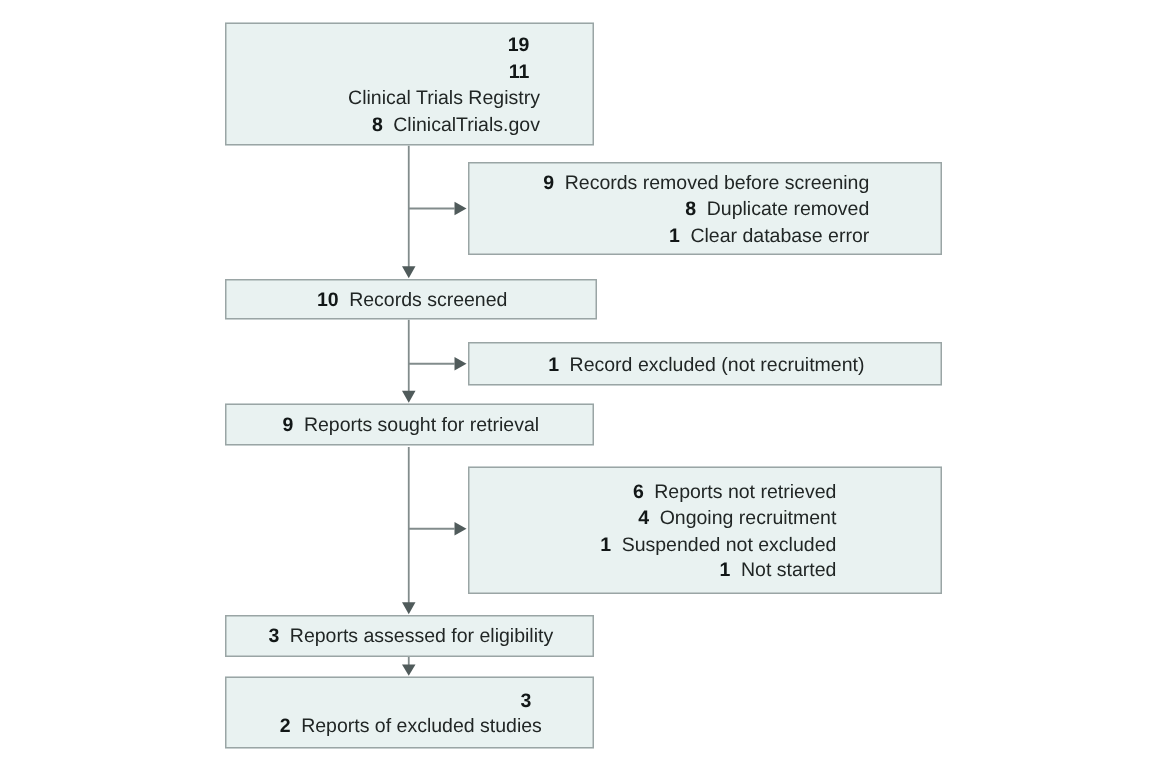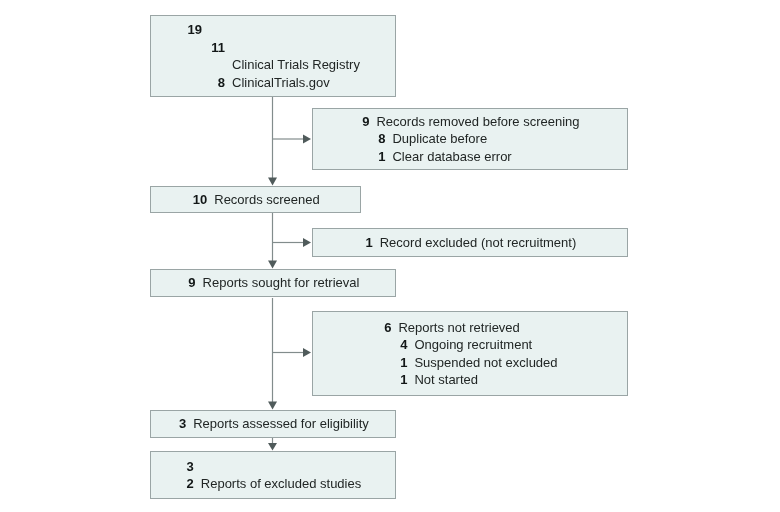--- a/index.html
+++ b/index.html
@@ -15,33 +15,33 @@
   .box{
     position:absolute;
     background:#e9f2f1;
     border:1px solid #9aa5a5;
     display:flex;
     align-items:center;
     justify-content:center;
     box-sizing:border-box;
   }
   .lines{display:inline-block;}
-  .line{display:flex;line-height:17.5px;white-space:nowrap;}
+  .line{display:flex;line-height:17.5px;white-space:nowrap;justify-content:flex-end;}
   .num{font-weight:700;color:#121717;text-align:right;margin-right:7px;flex:none;}
   .txt{color:#212625;}
   
   .n2 .num{width:16px;}
   .n2 .sub{margin-left:23px;}
   
   .n1 .num{width:9px;}
   .n1 .sub{margin-left:16px;}
   
   #box-identified   {left:150px;top:15px; width:246px;height:82px;}
   #box-removed      {left:312px;top:108px;width:316px;height:62px;}
-  #box-screened     {left:150px;top:186px;width:211px;height:27px;}
+  #box-screened     {left:150px;top:186px;width:248px;height:27px;}
   #box-excluded     {left:312px;top:228px;width:316px;height:29px;}
   #box-sought       {left:150px;top:269px;width:246px;height:28px;}
   #box-notretrieved {left:312px;top:311px;width:316px;height:85px;}
   #box-assessed     {left:150px;top:410px;width:246px;height:28px;}
   #box-included     {left:150px;top:451px;width:246px;height:48px;}
   #arrow-layer{position:absolute;left:0;top:0;width:780px;height:512px;pointer-events:none;}
 </style>
 </head>
 <body>
 
@@ -105,21 +105,21 @@
     </div>
 
   <div id="box-removed" class="box n1">
       <div class="lines">
         <div class="line">
           <span class="num">9</span>
           <span class="txt">Records removed before screening</span>
         </div>
         <div class="line sub">
           <span class="num">8</span>
-          <span class="txt">Duplicate before</span>
+          <span class="txt">Duplicate removed</span>
         </div>
         <div class="line sub">
           <span class="num">1</span>
           <span class="txt">Clear database error</span>
         </div>
       </div>
     </div>
 
   <div id="box-screened" class="box n2">
       <div class="lines">

